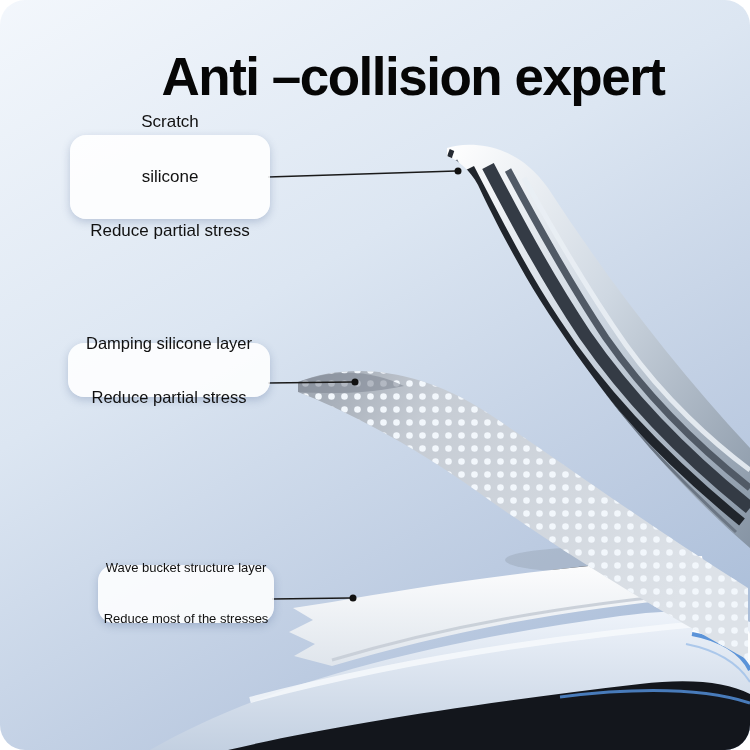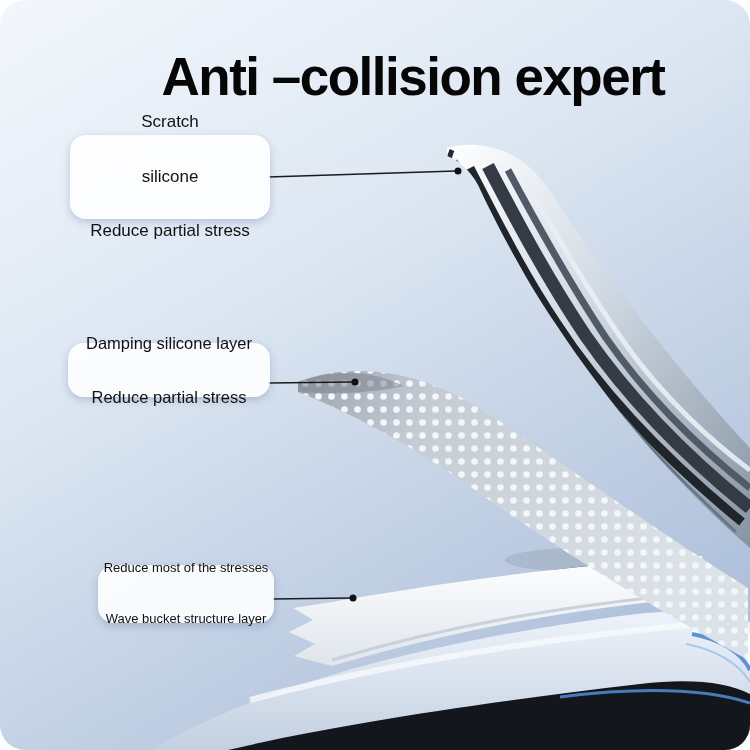--- a/index.html
+++ b/index.html
@@ -119,17 +119,17 @@
     <span>silicone</span>
     <span>Reduce partial stress</span>
   </div>
 
   <div class="callout" id="callout-damping">
     <span>Damping silicone layer</span>
     <span>Reduce partial stress</span>
   </div>
 
   <div class="callout" id="callout-wave">
+    <span>Wave bucket structure layer</span>
     <span>Reduce most of the stresses</span>
-    <span>Wave bucket structure layer</span>
   </div>
 
 </div>
 
 </body></html>

